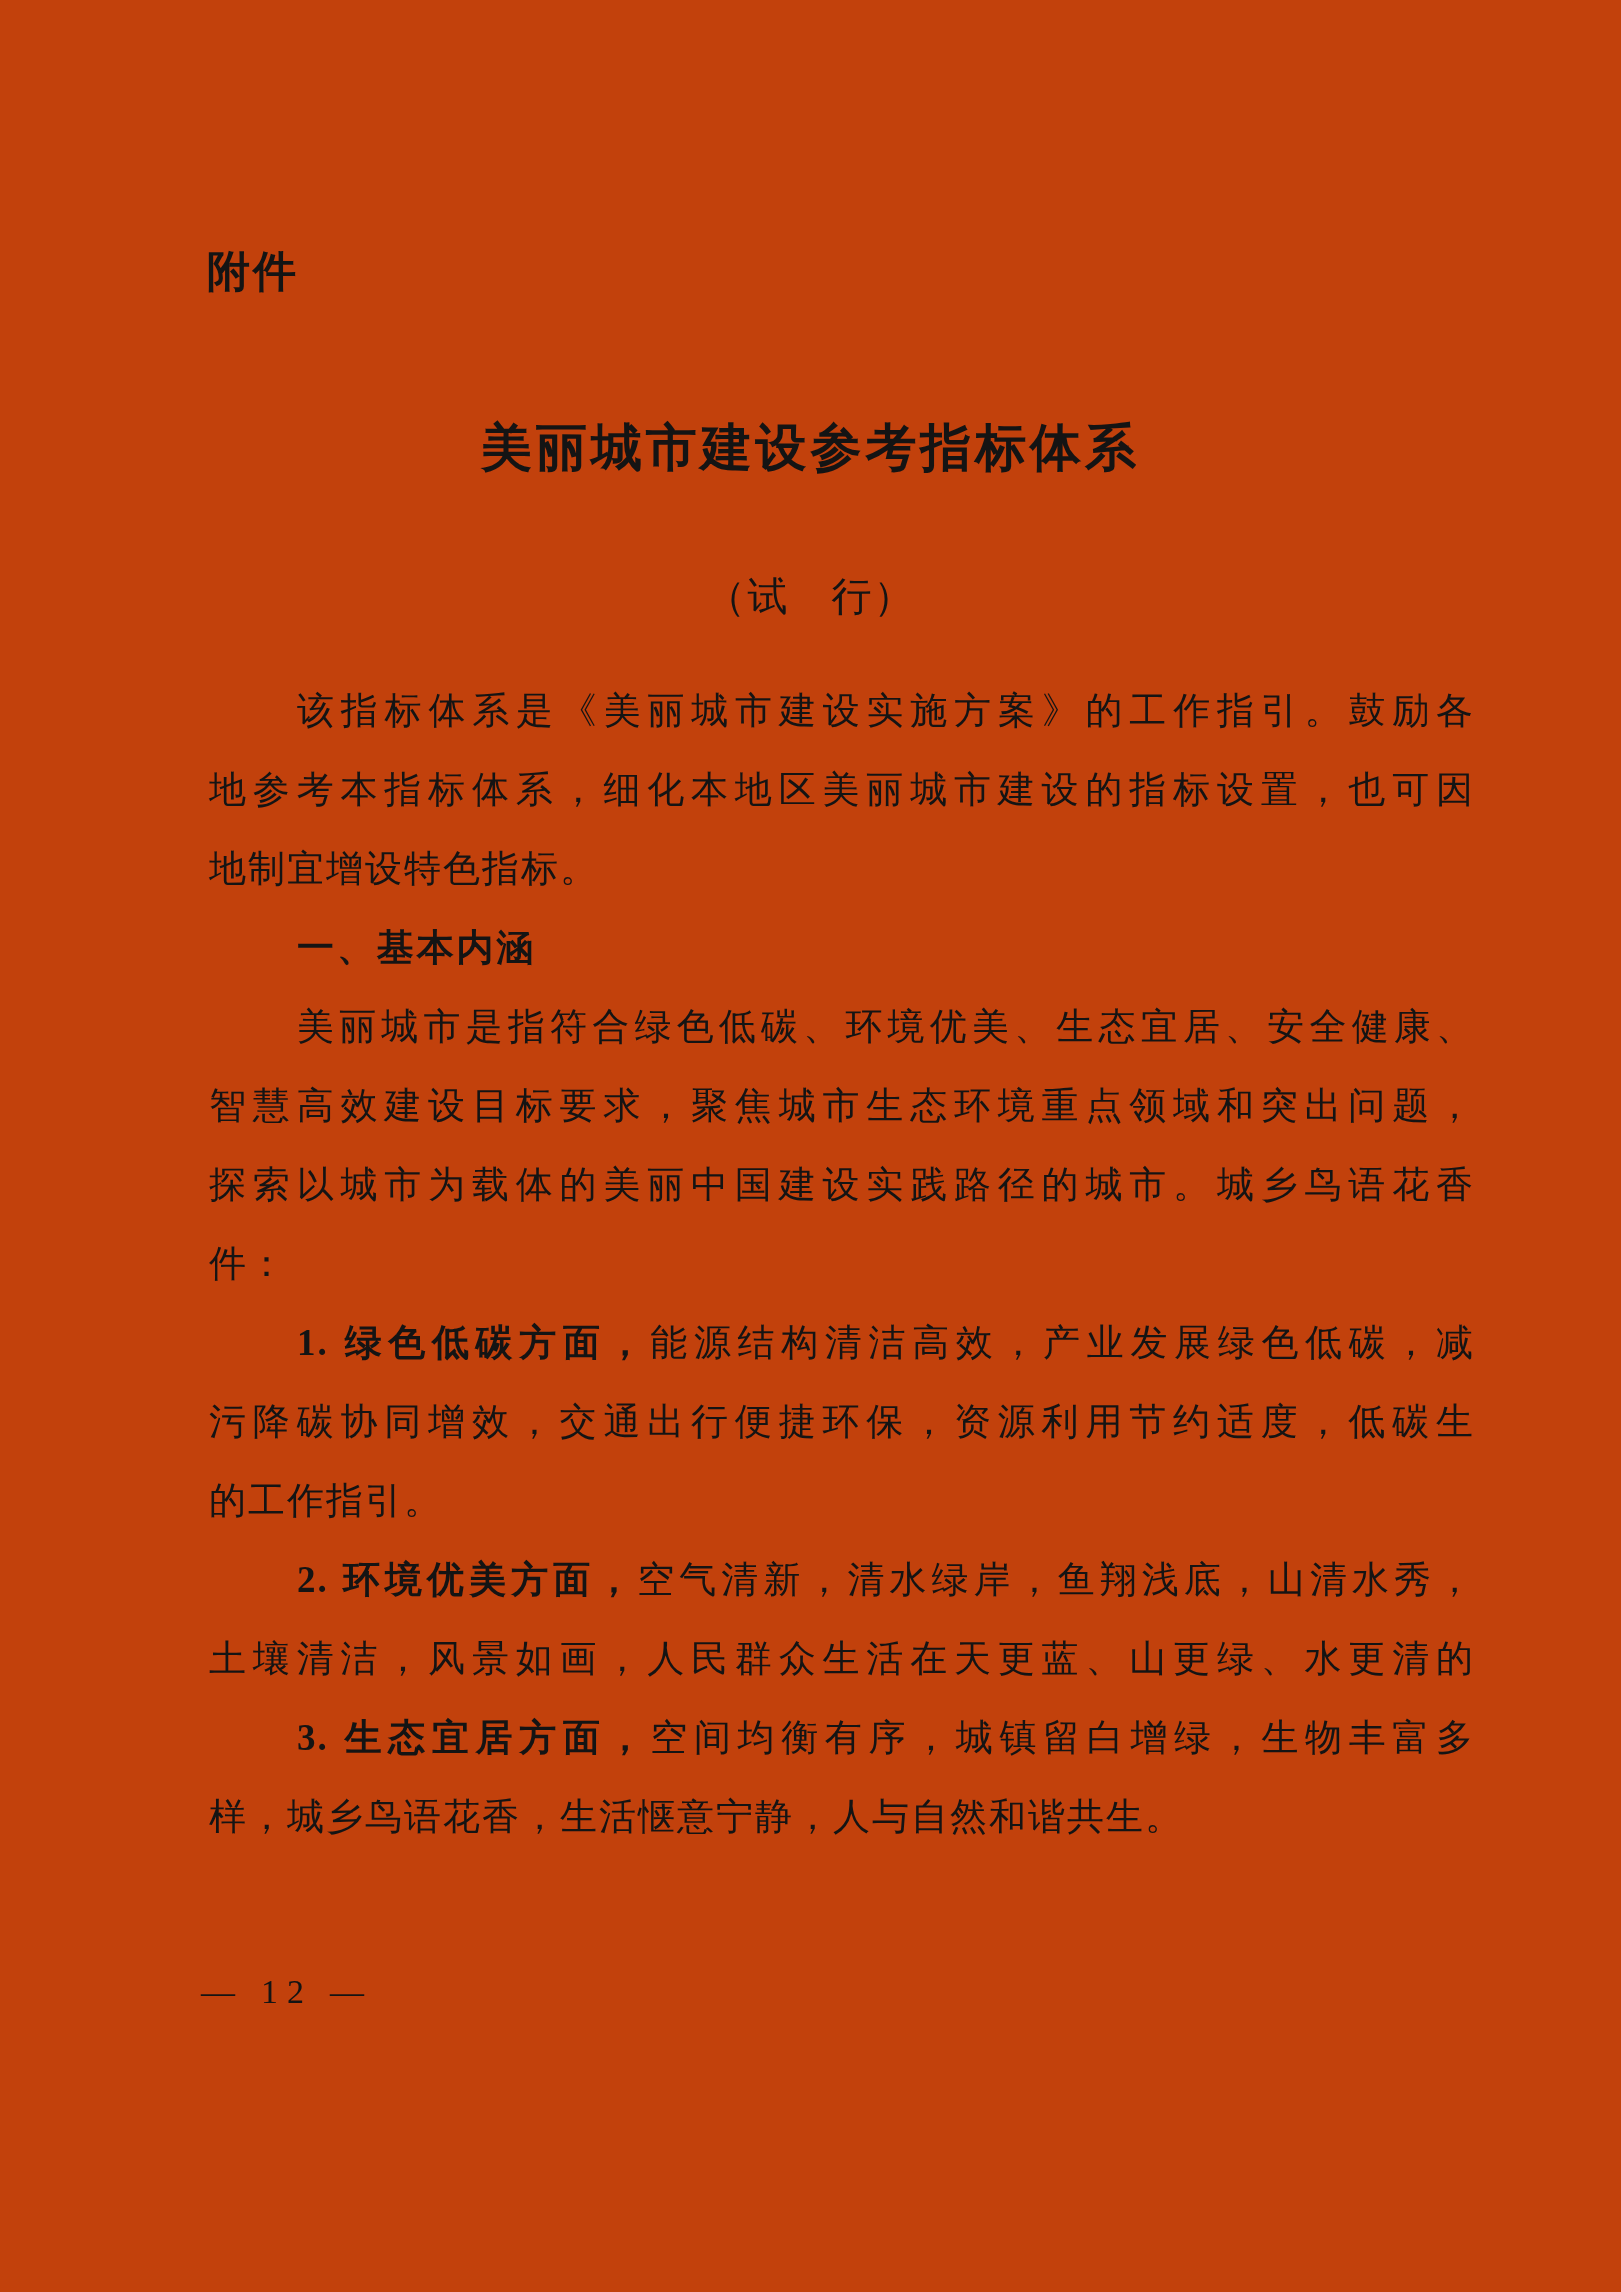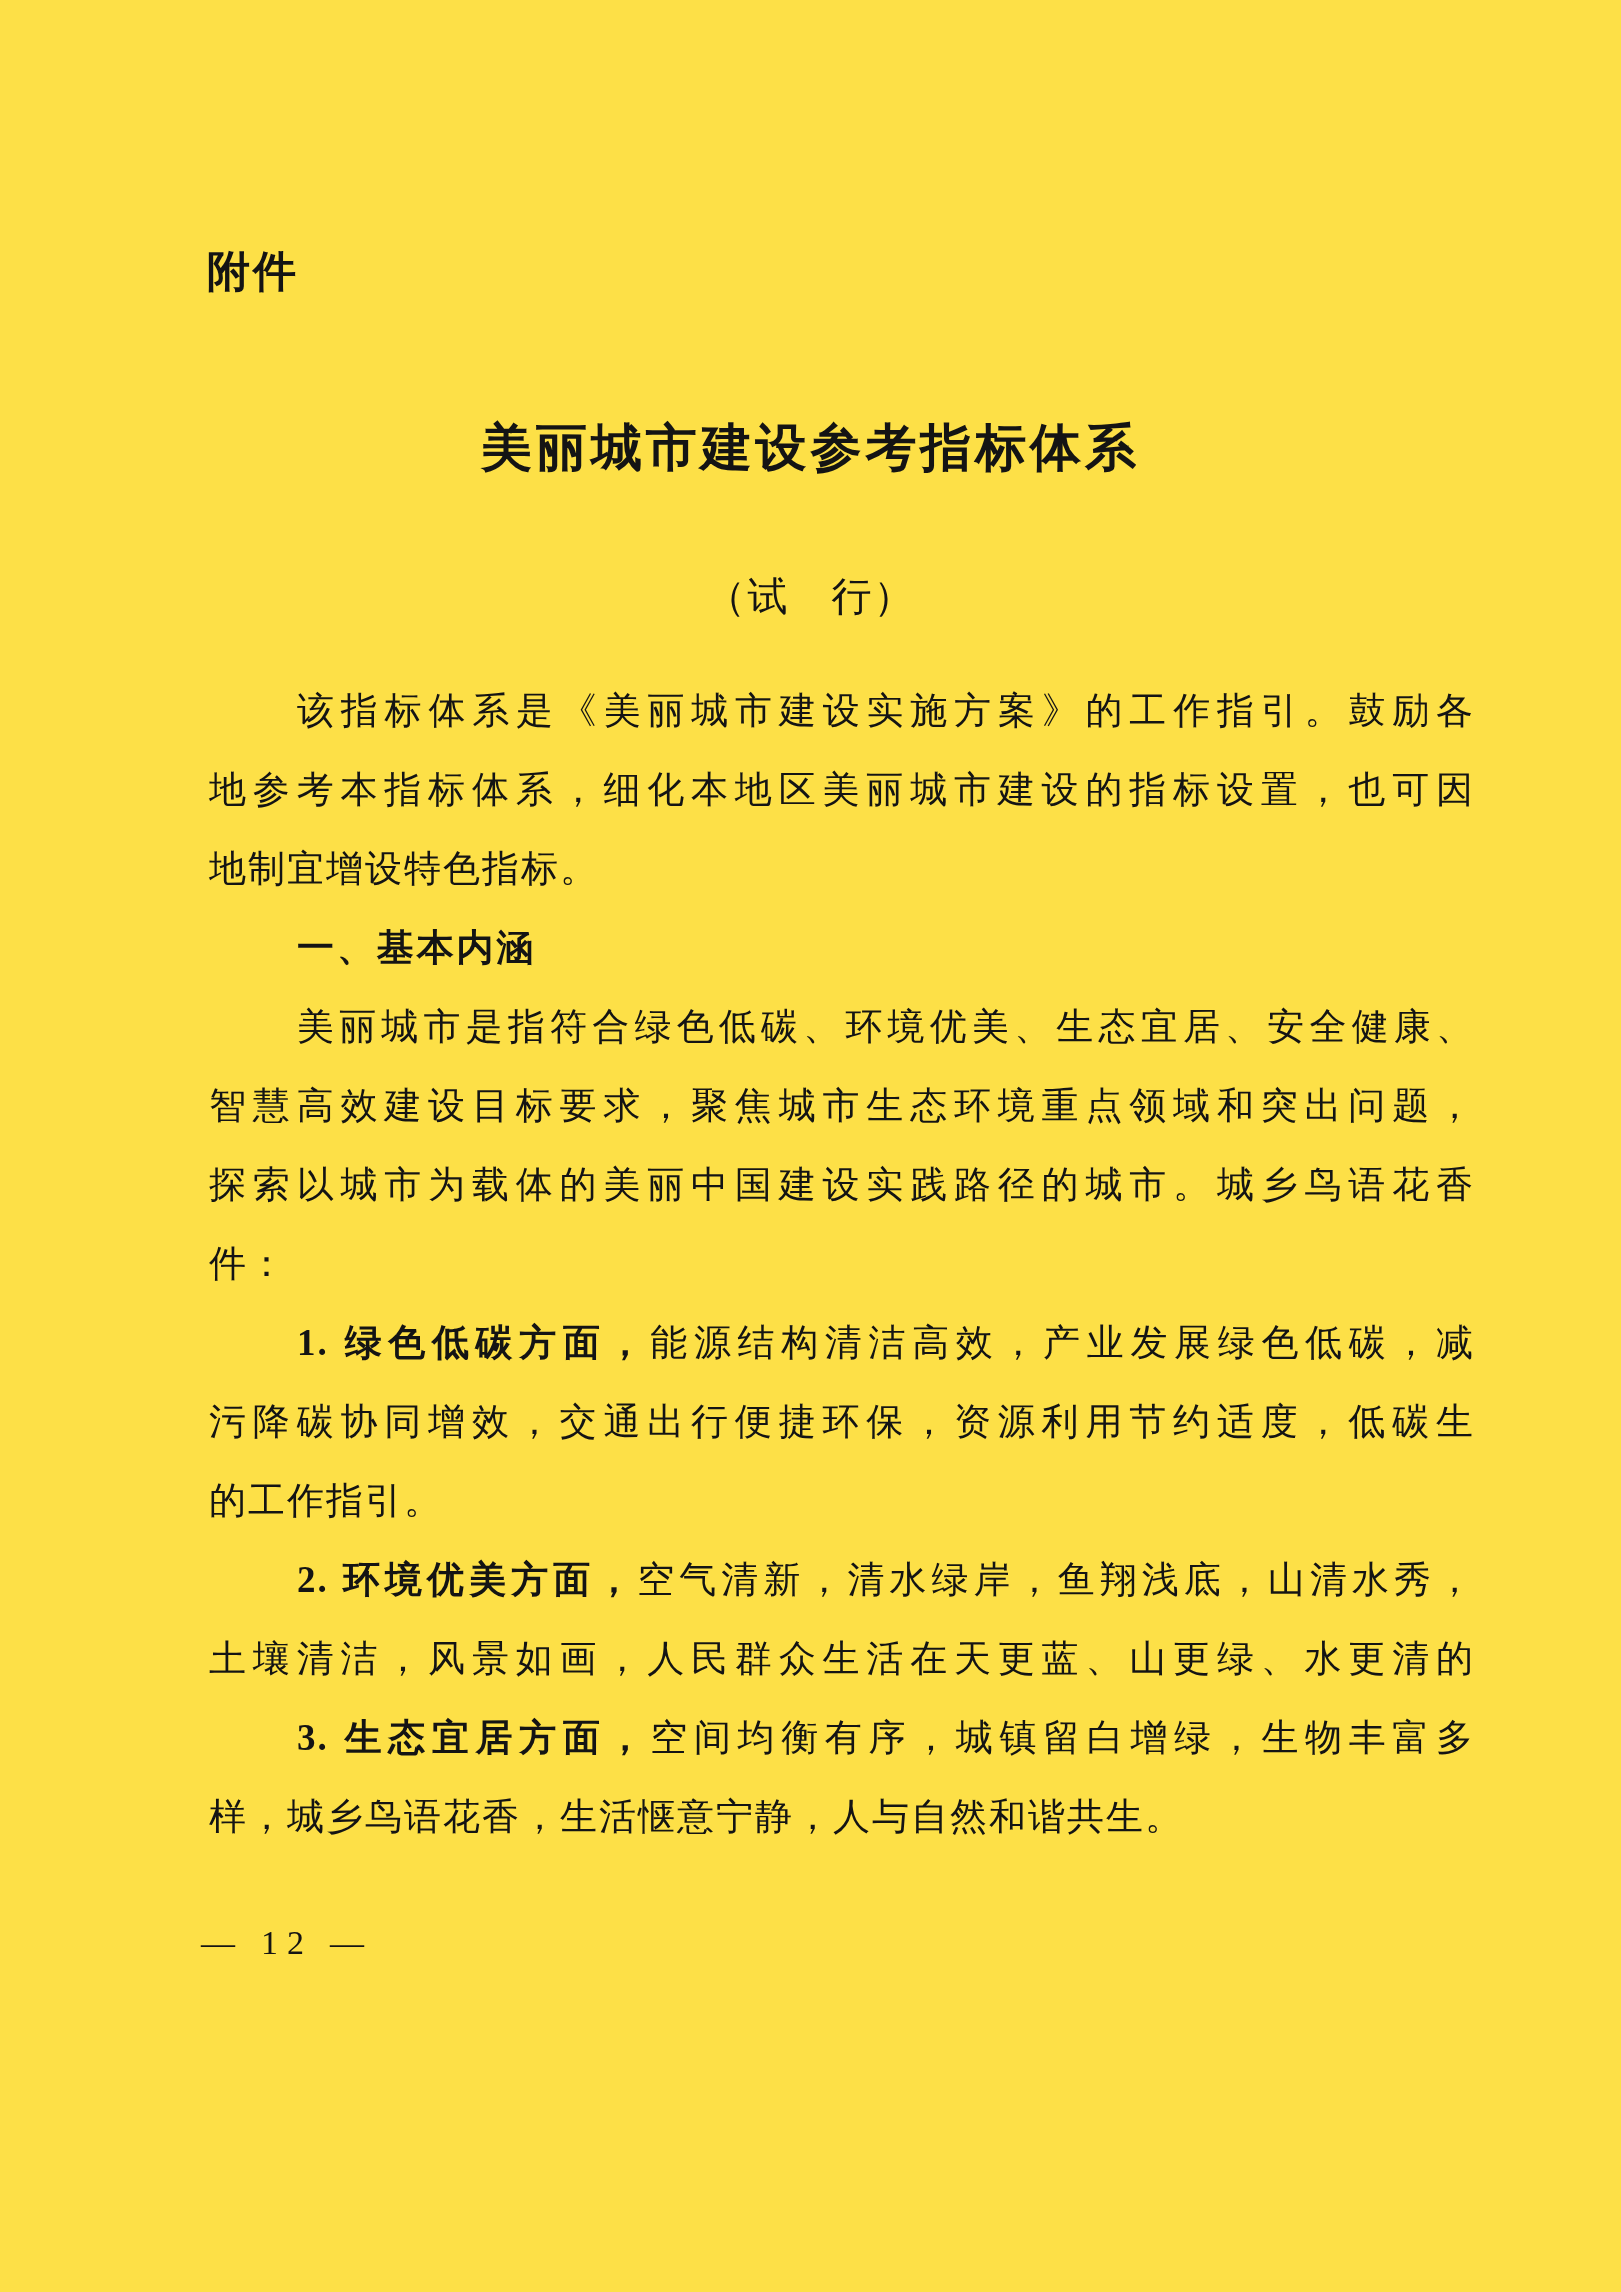--- a/index.html
+++ b/index.html
@@ -5,21 +5,21 @@
   html,body{
     margin:0;
     padding:0;
     background:#e8e8e8;
   }
   .page{
     position:relative;
     width:1621px;
     height:2293px;
     margin:0 auto;
-    background:#fde047;
+    background:#c2410c;
     color:#141414;
     overflow:hidden;
   }
   .attachment{
     position:absolute;
     left:207px;
     top:250px;
     font-family:"Liberation Sans", sans-serif;
     font-size:43px;
     font-weight:700;
@@ -77,21 +77,21 @@
     font-family:"Liberation Sans", sans-serif;
     font-weight:700;
     letter-spacing:2.9px;
   }
   .lead{
     font-weight:700;
   }
   .footer-page{
     position:absolute;
     left:201px;
-    top:1921px;
+    top:1970px;
     height:43px;
     line-height:43px;
     font-family:"Liberation Serif", serif;
     font-size:34px;
     letter-spacing:8.8px;
   }
 </style>
 </head>
 <body>
 

